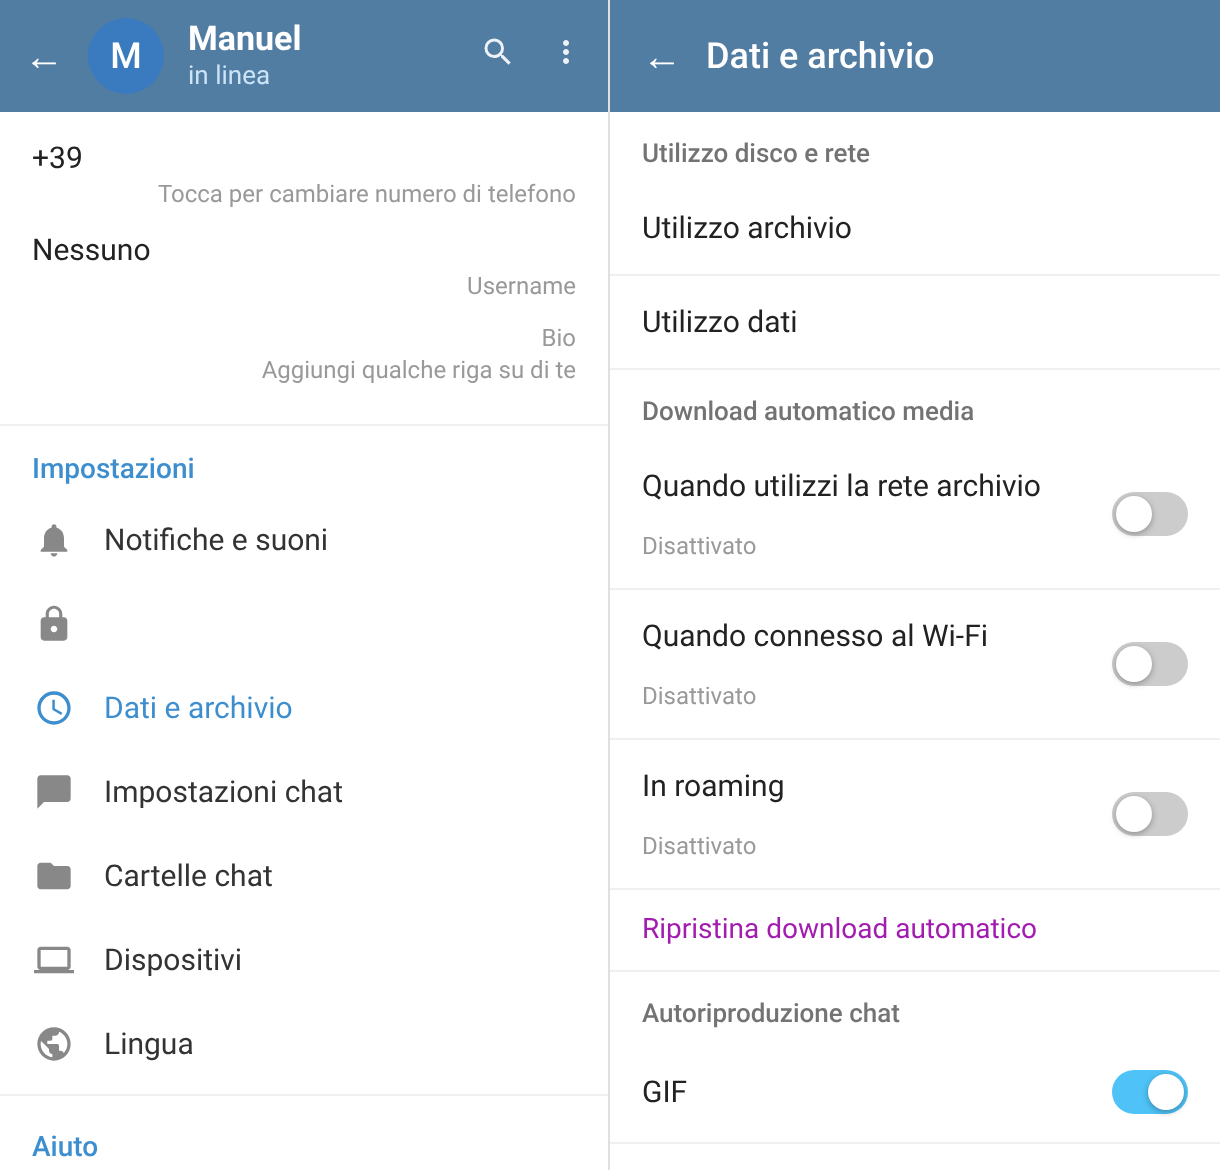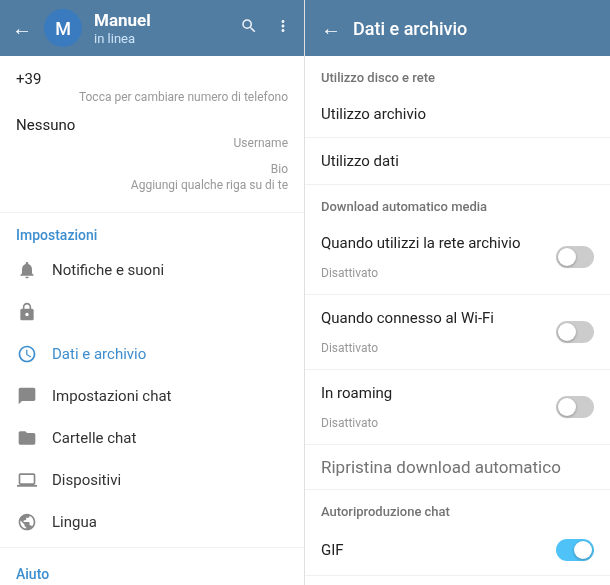--- a/index.html
+++ b/index.html
@@ -247,22 +247,22 @@
     .toggle.off .toggle-knob {
       left: 2px;
     }
 
     .toggle.on .toggle-knob {
       left: 18px;
     }
 
     .ripristina-link {
       padding: 12px 16px;
-      font-size: 17px;
-      color: #737373;
+      font-size: 14px;
+      color: #a21caf;
       cursor: pointer;
       border-bottom: 1px solid #f0f0f0;
     }
 
     
     .right-content::-webkit-scrollbar,
     .left-content::-webkit-scrollbar {
       width: 4px;
     }
     .right-content::-webkit-scrollbar-thumb,

